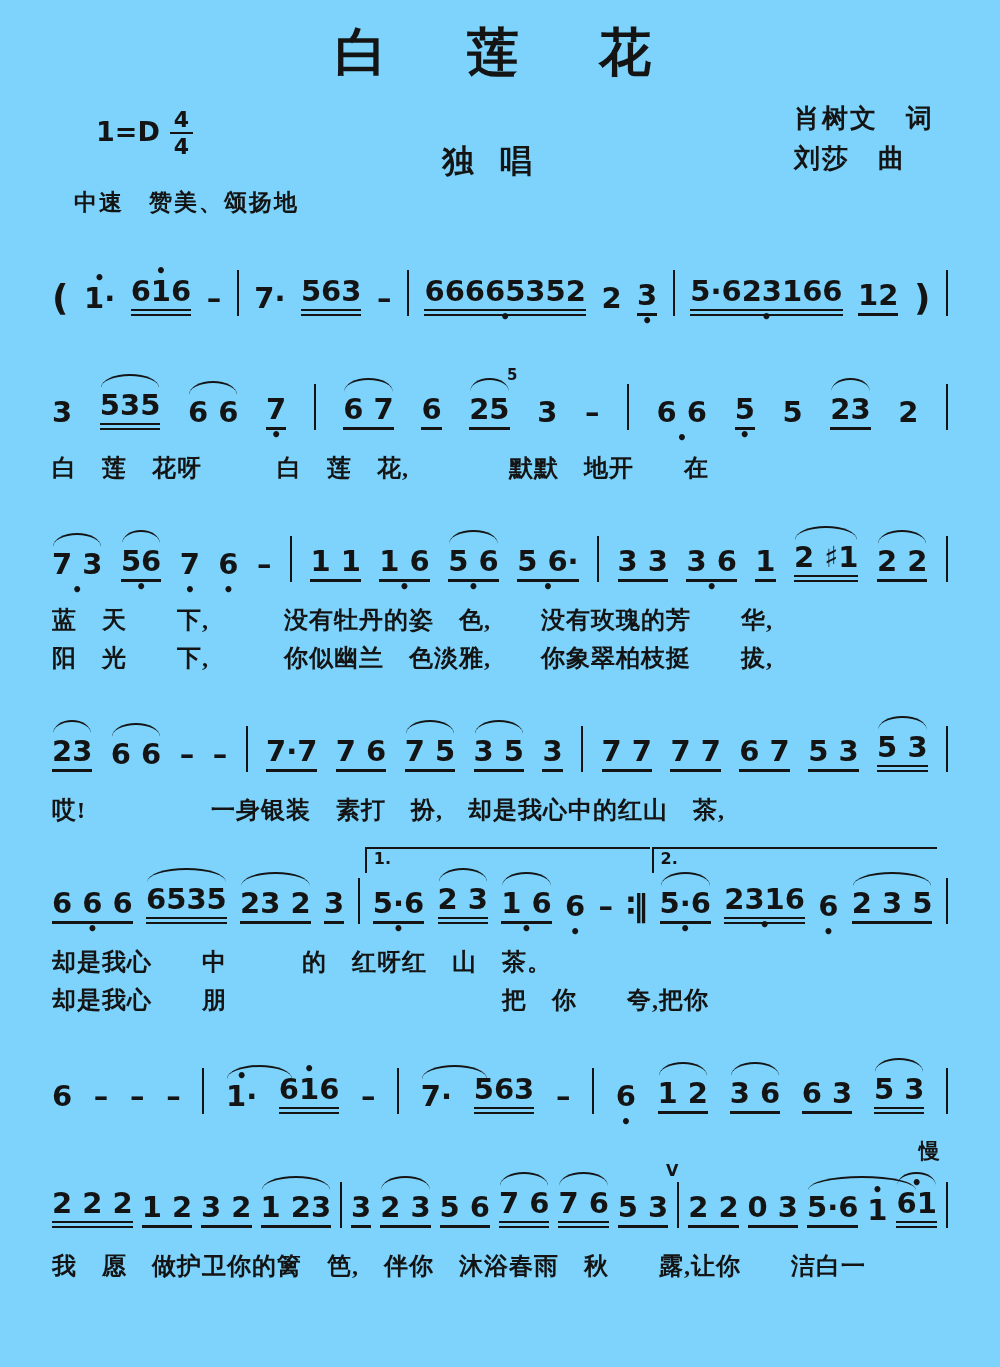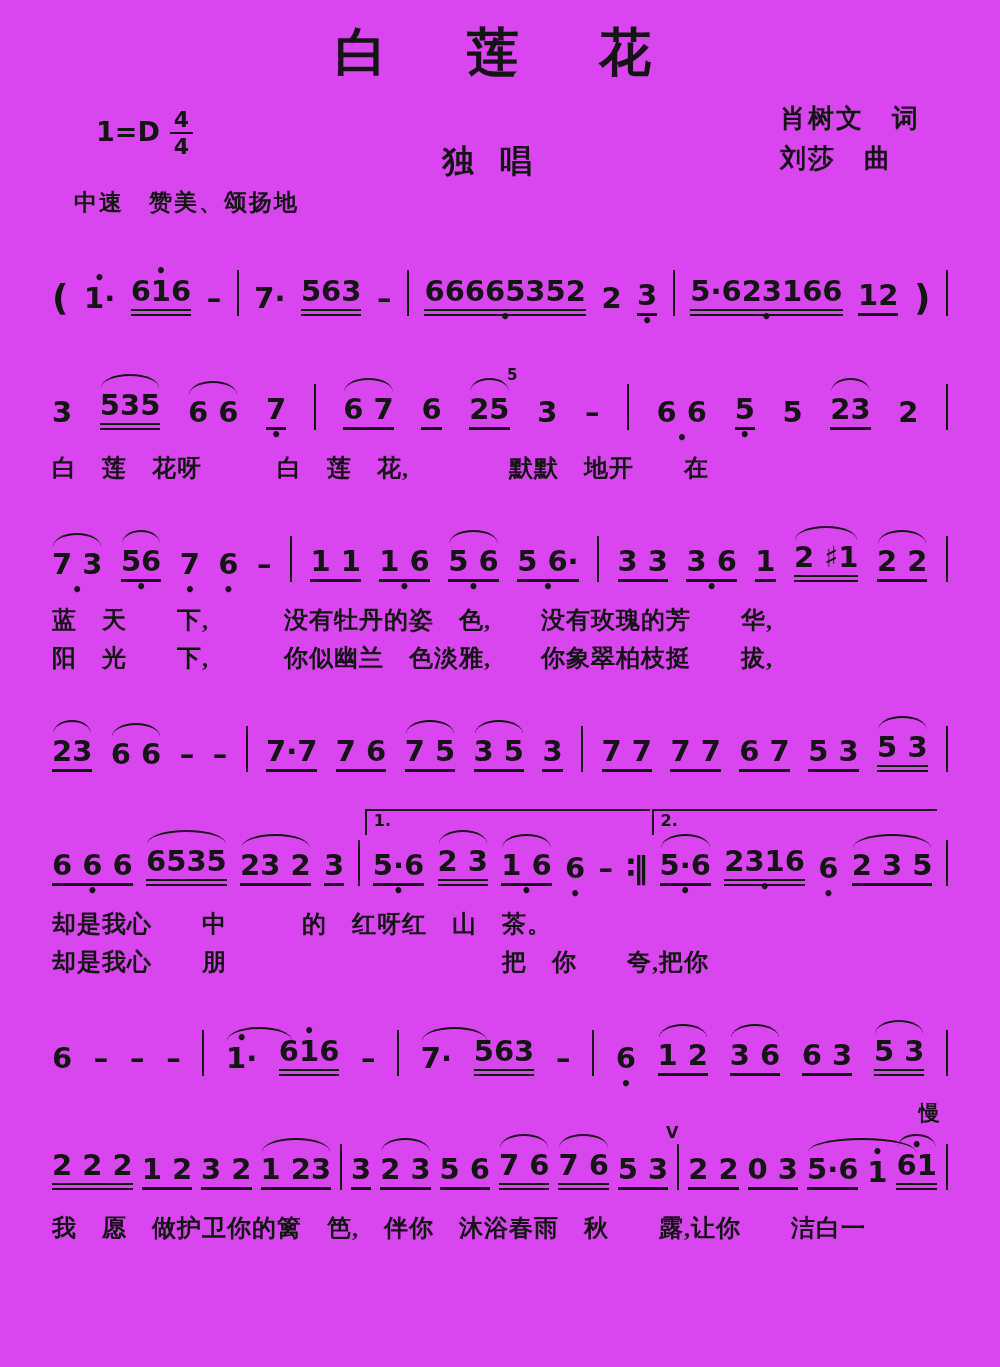--- a/index.html
+++ b/index.html
@@ -1,30 +1,30 @@
 <!DOCTYPE html>
 <html><head>
 <meta charset="utf-8">
 <style>
   html,body{margin:0;padding:0;background:#f6f6f4;}
   body{width:1000px;height:1367px;overflow:hidden;color:#141414;
        font-family:"DejaVu Sans",sans-serif;}
-  .sheet{width:1000px;height:1367px;background:#d946ef;box-sizing:border-box;
+  .sheet{width:1000px;height:1367px;background:#7dd3fc;box-sizing:border-box;
          padding:14px 52px 0 52px;}
   .title{text-align:center;font-family:"DejaVu Serif",serif;font-weight:bold;
          font-size:52px;letter-spacing:14px;margin-top:4px;}
   .meta{position:relative;height:128px;margin-top:4px;}
   .key{position:absolute;left:44px;top:16px;font-size:27px;font-weight:bold;}
   .frac{display:inline-block;vertical-align:middle;text-align:center;
         font-size:22px;font-weight:bold;line-height:1.05;margin-left:10px;}
   .frac .ft{display:block;border-bottom:2px solid #141414;padding:0 4px 1px 4px;}
   .frac .fb{display:block;padding-top:1px;}
   .perf{position:absolute;left:50%;transform:translateX(-50%);top:48px;
         font-size:32px;font-weight:bold;letter-spacing:26px;white-space:nowrap;}
-  .credits{position:absolute;right:28px;top:6px;font-size:26px;font-weight:bold;
+  .credits{position:absolute;right:14px;top:6px;font-size:26px;font-weight:bold;
            text-align:left;line-height:1.55;letter-spacing:2px;}
   .tempo{position:absolute;left:22px;bottom:2px;font-size:23px;font-weight:bold;
          letter-spacing:2px;}
   
   .system{margin-top:20px;}
   .notation{display:flex;align-items:flex-end;justify-content:space-between;
             padding:30px 0 18px 0;}
   .tok{position:relative;font-weight:bold;font-size:29px;line-height:1;
        padding-bottom:3px;white-space:pre;flex:none;}
   .u1{border-bottom:3px solid #141414;}
@@ -151,20 +151,21 @@
           <span class="tok u1">3 5<span class="slur"></span></span>
           <span class="tok u1">3</span>
           <span class="bar"></span>
           <span class="tok u1">7 7</span>
           <span class="tok u1">7 7</span>
           <span class="tok u1">6 7</span>
           <span class="tok u1">5 3</span>
           <span class="tok u2">5 3<span class="slur"></span></span>
           <span class="bar"></span>
         </div>
+        <div class="lyric">哎!　　　　　一身银装　素打　扮,　却是我心中的红山　茶,</div>
       </div>
       <div class="system">
         <div class="notation">
           <span class="tok u1">6 6 6<span class="dlo">•</span></span>
           <span class="tok u2">6535<span class="slur"></span></span>
           <span class="tok u1">23 2<span class="slur"></span></span>
           <span class="tok u1">3</span>
           <span class="bar"></span>
           <span class="tok u1">5·6<span class="dlo">•</span><span class="volta">1.</span></span>
           <span class="tok u2">2 3<span class="slur"></span></span>

